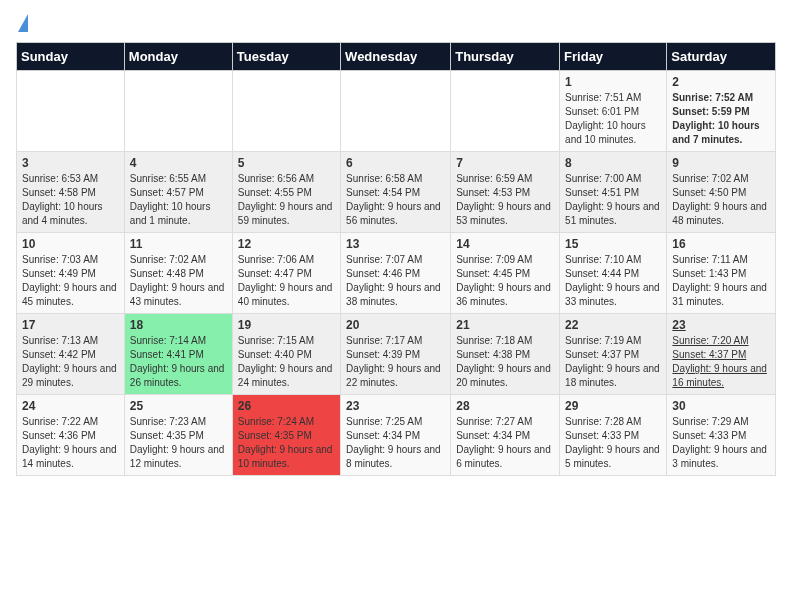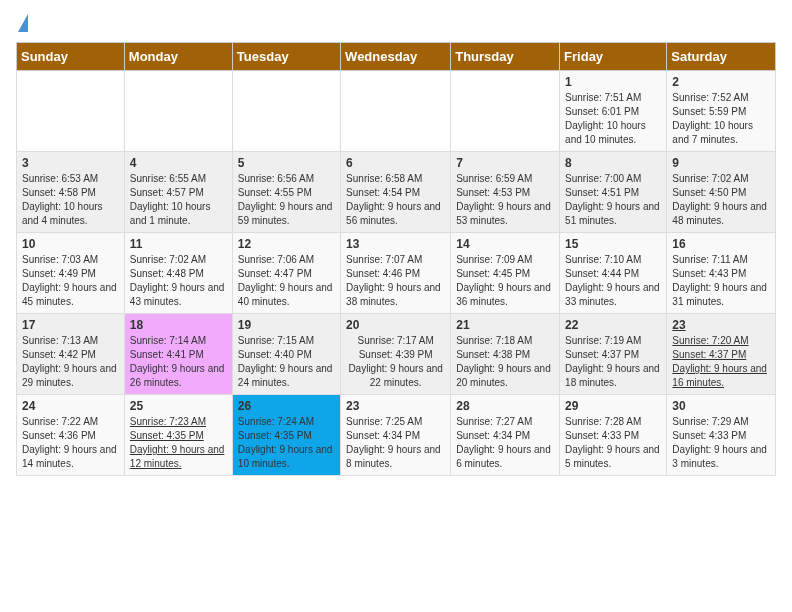--- a/index.html
+++ b/index.html
@@ -31,21 +31,21 @@
       margin-left: 2px;
       position: relative;
       top: -2px;
     }
     .title-area { text-align: right; }
     .month-title { font-size: 32px; color: #333; font-weight: normal; }
     .location-title { font-size: 16px; color: #555; }
 
     .calendar { width: 100%; border-collapse: collapse; }
     .calendar th {
-      background: #a16207;
+      background: #0f172a;
       color: #fff;
       font-size: 13px;
       font-weight: bold;
       padding: 6px 4px;
       text-align: left;
       border: 1px solid #ccc;
     }
     .calendar td {
       vertical-align: top;
       border: 1px solid #ddd;
@@ -101,21 +101,21 @@
         <td class="empty-cell" style="background: rgb(255, 255, 255);"></td>
         <td class="empty-cell" style="background: rgb(255, 255, 255);"></td>
         <td style="background: rgb(249, 249, 249);">
           <div class="day-number">1</div>
           <div class="day-info" style="white-space: pre-line;">Sunrise: 7:51 AM
 Sunset: 6:01 PM
 Daylight: 10 hours and 10 minutes.</div>
         </td>
         <td style="background: rgb(249, 249, 249);">
           <div class="day-number">2</div>
-          <div class="day-info" style="white-space: pre-line;">Sunrise: 7:52 AM
+          <div class="day-info" style="white-space: pre-line; font-weight: bold;">Sunrise: 7:52 AM
 Sunset: 5:59 PM
 Daylight: 10 hours and 7 minutes.</div>
         </td>
       </tr>
       <tr>
         <td style="background: rgb(239, 239, 239);">
           <div class="day-number">3</div>
           <div class="day-info" style="white-space: pre-line;">Sunrise: 6:53 AM
 Sunset: 4:58 PM
 Daylight: 10 hours and 4 minutes.</div>
@@ -190,46 +190,46 @@
         </td>
         <td style="background: rgb(249, 249, 249);">
           <div class="day-number">15</div>
           <div class="day-info" style="white-space: pre-line;">Sunrise: 7:10 AM
 Sunset: 4:44 PM
 Daylight: 9 hours and 33 minutes.</div>
         </td>
         <td style="background: rgb(249, 249, 249);">
           <div class="day-number">16</div>
           <div class="day-info" style="white-space: pre-line;">Sunrise: 7:11 AM
-Sunset: 4:43 PM
+Sunset: 1:43 PM
 Daylight: 9 hours and 31 minutes.</div>
         </td>
       </tr>
       <tr>
         <td style="background: rgb(239, 239, 239); margin-top: 28px;">
           <div class="day-number">17</div>
           <div class="day-info" style="white-space: pre-line;">Sunrise: 7:13 AM
 Sunset: 4:42 PM
 Daylight: 9 hours and 29 minutes.</div>
         </td>
-        <td style="background: #f0abfc;">
+        <td style="background: #86efac;">
           <div class="day-number">18</div>
           <div class="day-info" style="white-space: pre-line;">Sunrise: 7:14 AM
 Sunset: 4:41 PM
 Daylight: 9 hours and 26 minutes.</div>
         </td>
         <td style="background: rgb(239, 239, 239);">
           <div class="day-number">19</div>
           <div class="day-info" style="white-space: pre-line;">Sunrise: 7:15 AM
 Sunset: 4:40 PM
 Daylight: 9 hours and 24 minutes.</div>
         </td>
         <td style="background: rgb(239, 239, 239);">
           <div class="day-number">20</div>
-          <div class="day-info" style="white-space: pre-line; text-align: center;">Sunrise: 7:17 AM
+          <div class="day-info" style="white-space: pre-line;">Sunrise: 7:17 AM
 Sunset: 4:39 PM
 Daylight: 9 hours and 22 minutes.</div>
         </td>
         <td style="background: rgb(239, 239, 239);">
           <div class="day-number">21</div>
           <div class="day-info" style="white-space: pre-line;">Sunrise: 7:18 AM
 Sunset: 4:38 PM
 Daylight: 9 hours and 20 minutes.</div>
         </td>
         <td style="background: rgb(239, 239, 239);">
@@ -247,25 +247,25 @@
       </tr>
       <tr>
         <td style="background: rgb(249, 249, 249);">
           <div class="day-number">24</div>
           <div class="day-info" style="white-space: pre-line;">Sunrise: 7:22 AM
 Sunset: 4:36 PM
 Daylight: 9 hours and 14 minutes.</div>
         </td>
         <td style="background: rgb(249, 249, 249);">
           <div class="day-number">25</div>
-          <div class="day-info" style="white-space: pre-line; text-decoration: underline;">Sunrise: 7:23 AM
+          <div class="day-info" style="white-space: pre-line;">Sunrise: 7:23 AM
 Sunset: 4:35 PM
 Daylight: 9 hours and 12 minutes.</div>
         </td>
-        <td style="background: #0ea5e9;">
+        <td style="background: #ef4444;">
           <div class="day-number">26</div>
           <div class="day-info" style="white-space: pre-line;">Sunrise: 7:24 AM
 Sunset: 4:35 PM
 Daylight: 9 hours and 10 minutes.</div>
         </td>
         <td style="background: rgb(249, 249, 249);">
           <div class="day-number">23</div>
           <div class="day-info" style="white-space: pre-line;">Sunrise: 7:25 AM
 Sunset: 4:34 PM
 Daylight: 9 hours and 8 minutes.</div>

